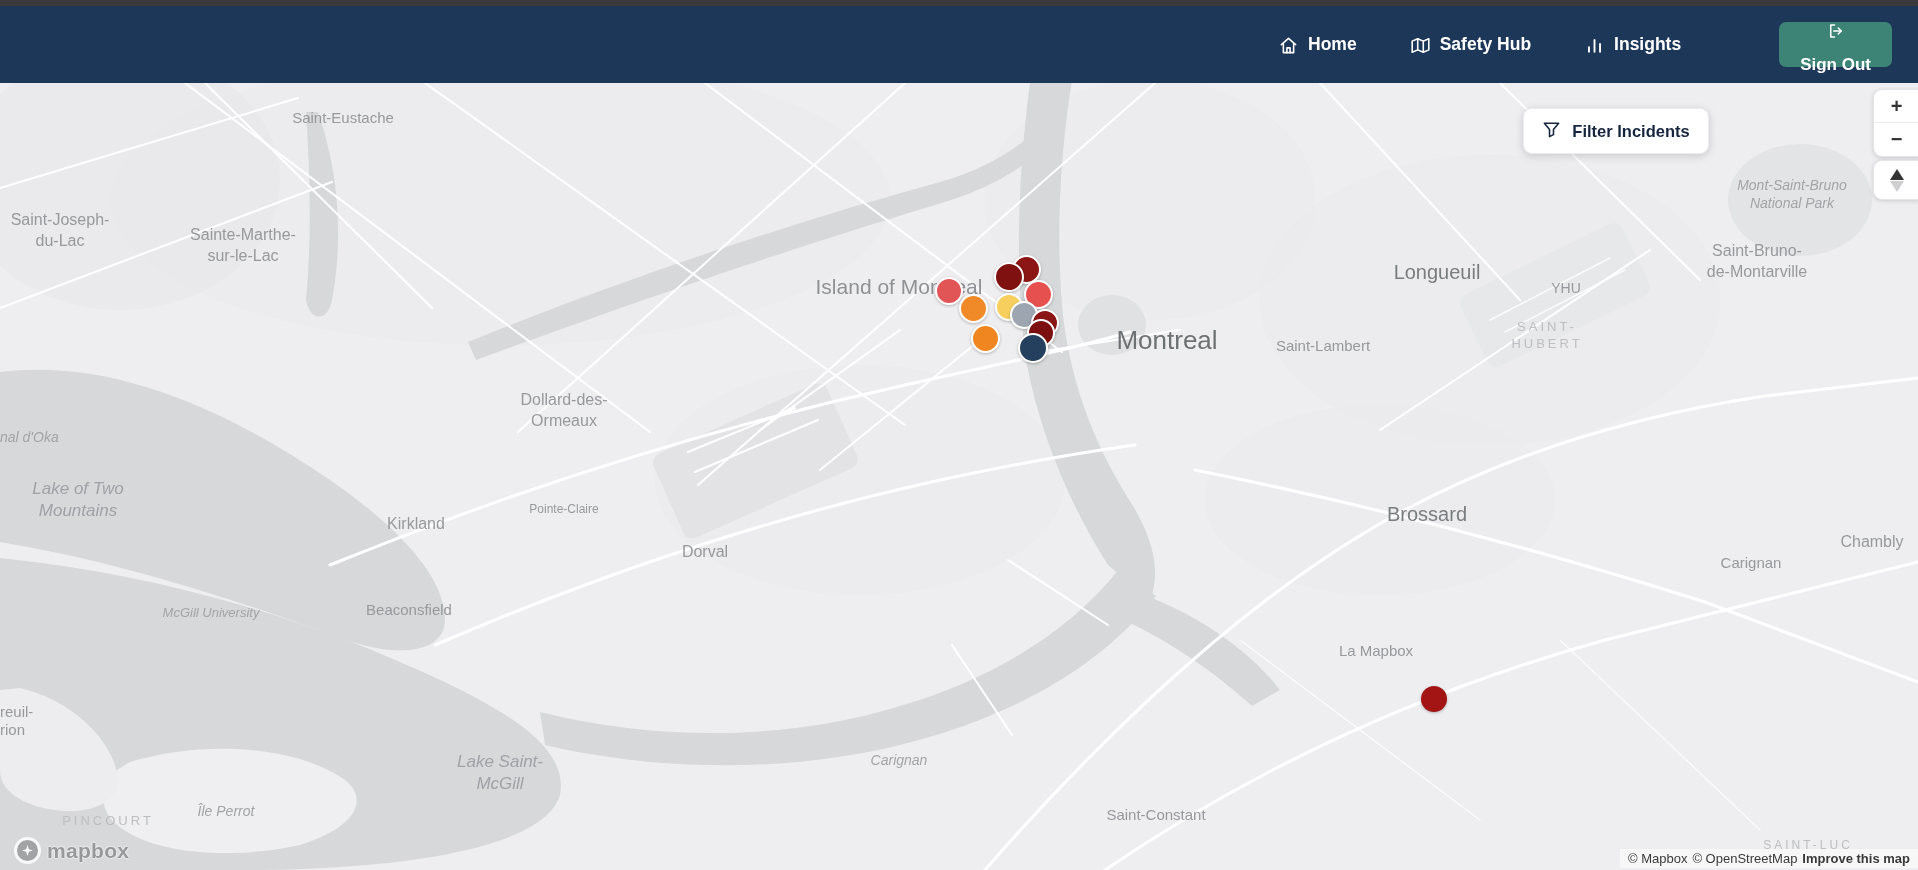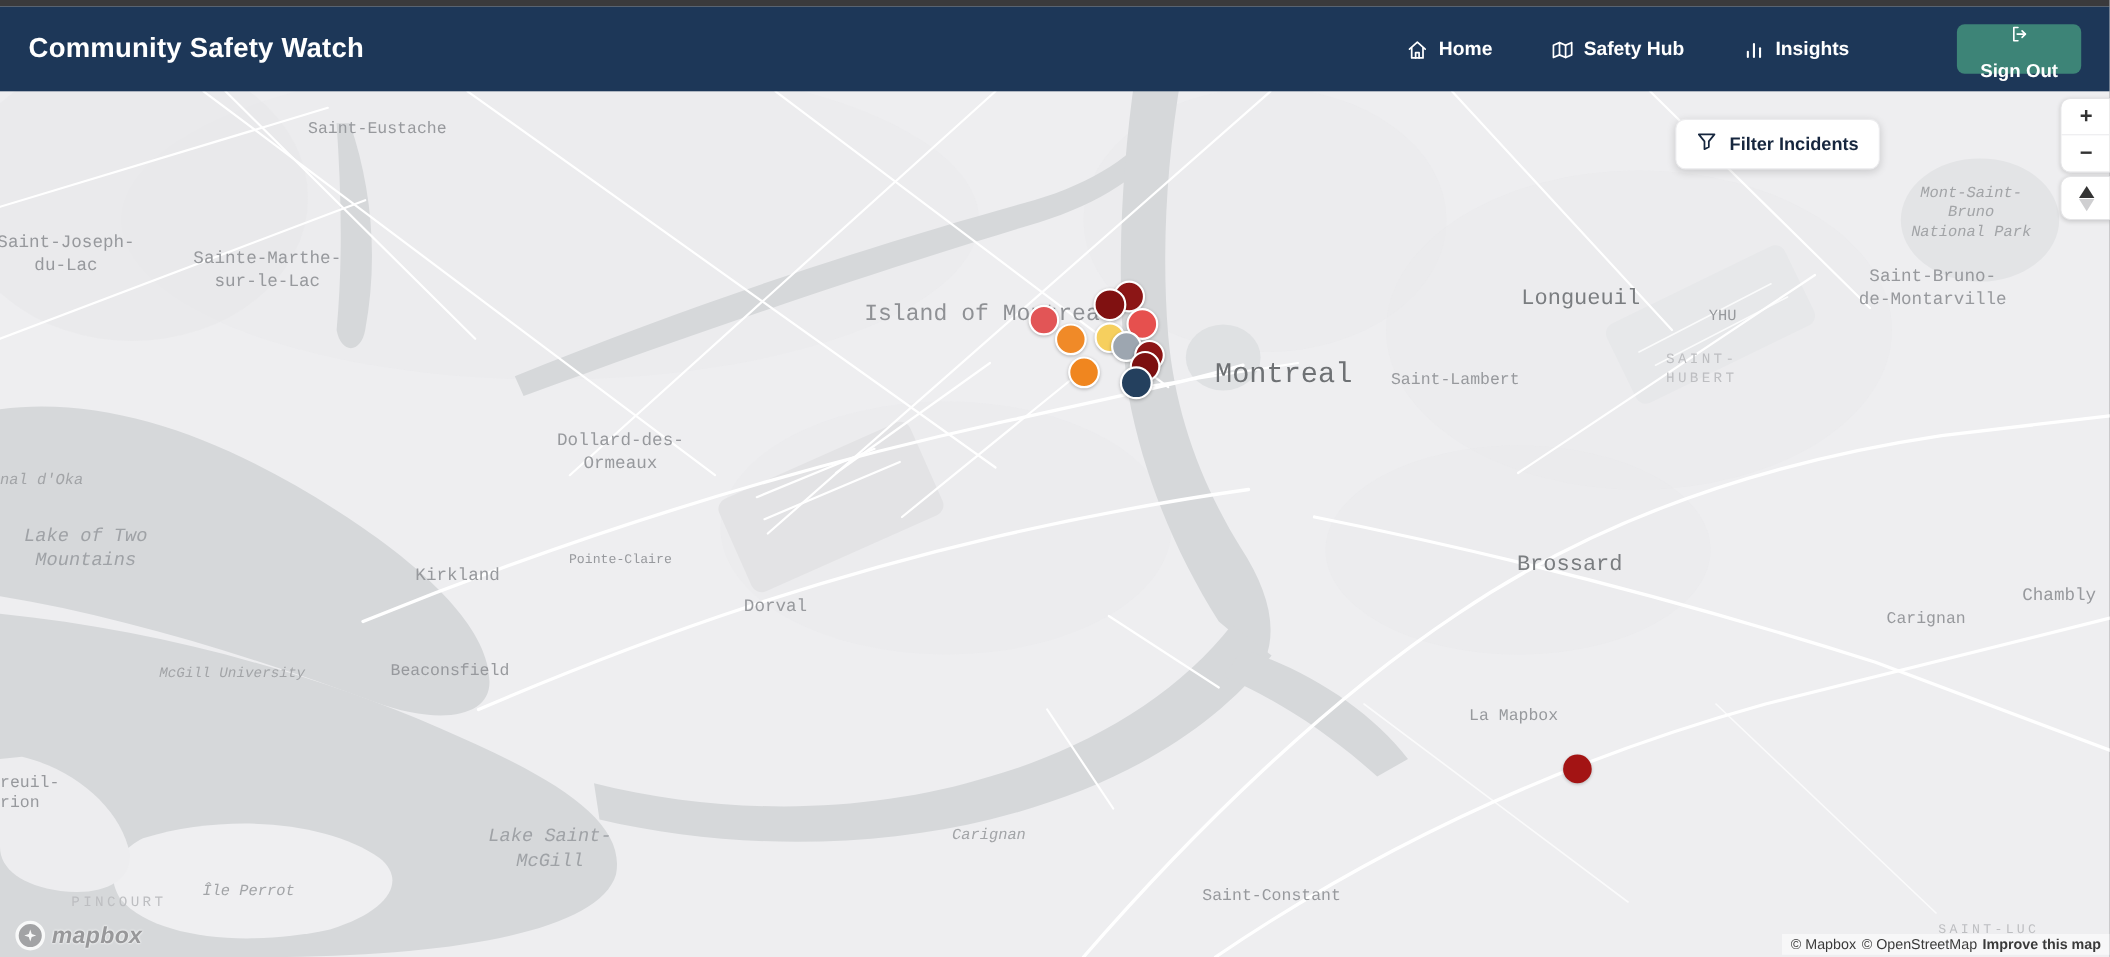--- a/index.html
+++ b/index.html
@@ -13,21 +13,21 @@
   .nav{margin-left:auto;display:flex;align-items:center;gap:54px;}
   .nav-item{display:flex;align-items:flex-end;gap:10px;color:#fff;font-size:17.5px;font-weight:600;cursor:pointer;}
   .nav-item svg{display:block;}
   .signout-btn{margin-left:44px;display:flex;align-items:center;gap:10px;background:#3d8477;color:#fff;
                border:none;border-radius:7px;height:45px;padding:0 21px;font-size:17px;font-weight:600;
                font-family:"Liberation Sans",sans-serif;cursor:pointer;flex-direction:column;}
   
   .map-root{position:absolute;inset:0;}
   .map-root svg.basemap{position:absolute;left:0;top:0;}
   .mlabel{position:absolute;transform:translate(-50%,-50%);white-space:pre-line;text-align:center;
-          line-height:1.3;font-family:Liberation Mono, monospace;pointer-events:none;}
+          line-height:1.3;font-family:Liberation Sans, sans-serif;pointer-events:none;}
   .mlabel.anchor-left{transform:translateY(-50%);text-align:left;}
   .k-place{color:#97999d;}
   .k-region{color:#8f9195;}
   .k-city{color:#6e7174;}
   .k-city2{color:#7a7d80;}
   .k-water{color:#9fa2a6;font-style:italic;}
   .k-nature{color:#a2a4a7;font-style:italic;}
   .k-caps{color:#bdbec1;letter-spacing:3px;font-weight:500;}
   .marker{position:absolute;border-radius:50%;border:2.5px solid #fff;box-sizing:content-box;
           box-shadow:0 1px 3px rgba(0,0,0,.25);cursor:pointer;}
@@ -51,21 +51,21 @@
   .needle-up{width:0;height:0;border-left:7px solid transparent;border-right:7px solid transparent;
              border-bottom:11px solid #333;}
   .needle-down{width:0;height:0;border-left:7px solid transparent;border-right:7px solid transparent;
                border-top:11px solid #cfcfd1;margin-top:1px;}
   
   .logo{position:absolute;left:14px;bottom:6px;display:flex;align-items:center;gap:6px;opacity:.85;z-index:11;}
   .logo-circle{width:27px;height:27px;border-radius:50%;background:#9a9a9c;display:flex;align-items:center;
                justify-content:center;border:3px solid #fff;box-sizing:border-box;}
   .logo-circle svg{display:block;}
   .logo-word{color:#8e8e90;font-size:21px;font-weight:700;letter-spacing:.3px;
-             text-shadow:0 0 2px #fff,0 0 2px #fff;font-style:italic;}
+             text-shadow:0 0 2px #fff,0 0 2px #fff;}
   .attribution{position:absolute;right:0;bottom:2px;background:rgba(255,255,255,.55);padding:2px 8px;
                font-size:13px;color:#3a3a3a;z-index:11;display:flex;gap:5px;align-items:center;}
   .attribution a{color:#3a3a3a;text-decoration:none;cursor:pointer;}
   .attribution .improve{font-weight:700;}
 </style>
 </head>
 <body>
 
 <div class="app">
 
@@ -189,21 +189,20 @@
         <div class="marker" style="left: 970.5px; top: 323.5px; height: 25px; width: 25px; background: rgb(240, 134, 31);"></div>
         <div class="marker" style="left: 1031px; top: 309px; height: 24px; width: 24px; background: rgb(140, 22, 22);"></div>
         <div class="marker" style="left: 1027px; top: 319px; height: 24px; width: 24px; background: rgb(124, 16, 16);"></div>
         <div class="marker" style="left: 1018px; top: 333px; height: 26px; width: 26px; background: rgb(36, 64, 94);"></div>
         <div class="marker" style="left: 1421px; top: 686px; height: 26px; width: 26px; background: rgb(163, 20, 20); border: none;"></div>
       </div>
   </div>
 
   <div class="top-strip"></div>
   <div class="header">
-    <div class="app-title">Community Safety Watch</div>
     <div class="nav">
       <div class="nav-item">
         <span>
           <svg width="19" height="19" viewBox="0 0 24 24" fill="none" stroke="#fff" stroke-width="2" stroke-linecap="round" stroke-linejoin="round">
               <path d="M3 11 L12 3 L21 11"></path>
               <path d="M5.5 9.5 V21 H18.5 V9.5"></path>
               <path d="M10 21 v-6 h4 v6"></path>
             </svg>
         </span>
         <span>Home</span>

